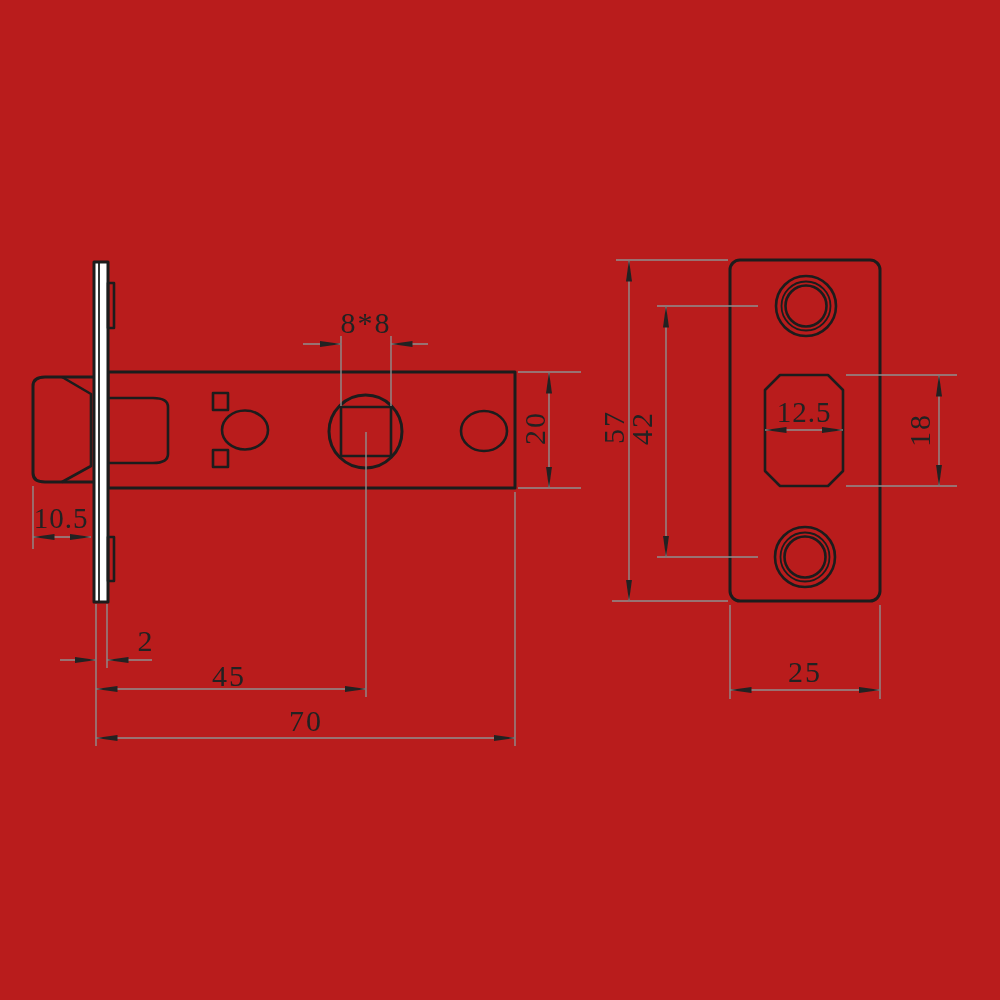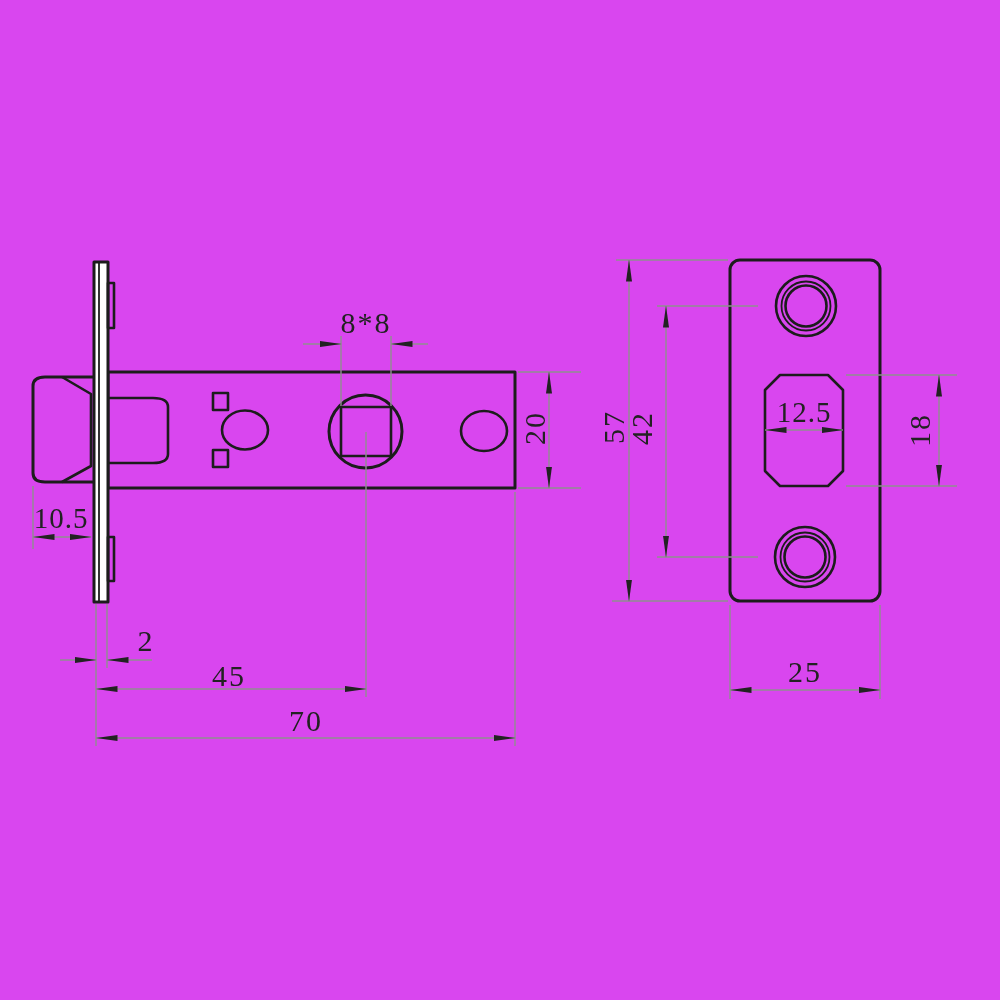--- a/index.html
+++ b/index.html
@@ -5,21 +5,21 @@
   html,body{
     margin:0;
     padding:0;
     background:#ffffff;
     font-family:"Liberation Serif", serif;
   }
   .stage{
     position:relative;
     width:1000px;
     height:1000px;
-    background:#d946ef;
+    background:#b91c1c;
     overflow:hidden;
   }
   svg{display:block}
   .outline{fill:none;stroke:#1c1c1c;stroke-width:3;stroke-linejoin:round;stroke-linecap:butt}
   .outline-med{fill:none;stroke:#1c1c1c;stroke-width:2.6;stroke-linejoin:round}
   .outline-thin{fill:none;stroke:#1c1c1c;stroke-width:1.8}
   .white-fill{fill:#ffffff;stroke:#1c1c1c;stroke-width:3;stroke-linejoin:round}
   .thin{fill:none;stroke:#8f8f8f;stroke-width:1.4}
   .dimline{fill:none;stroke:#8f8f8f;stroke-width:1.4}
   .dim-text{

